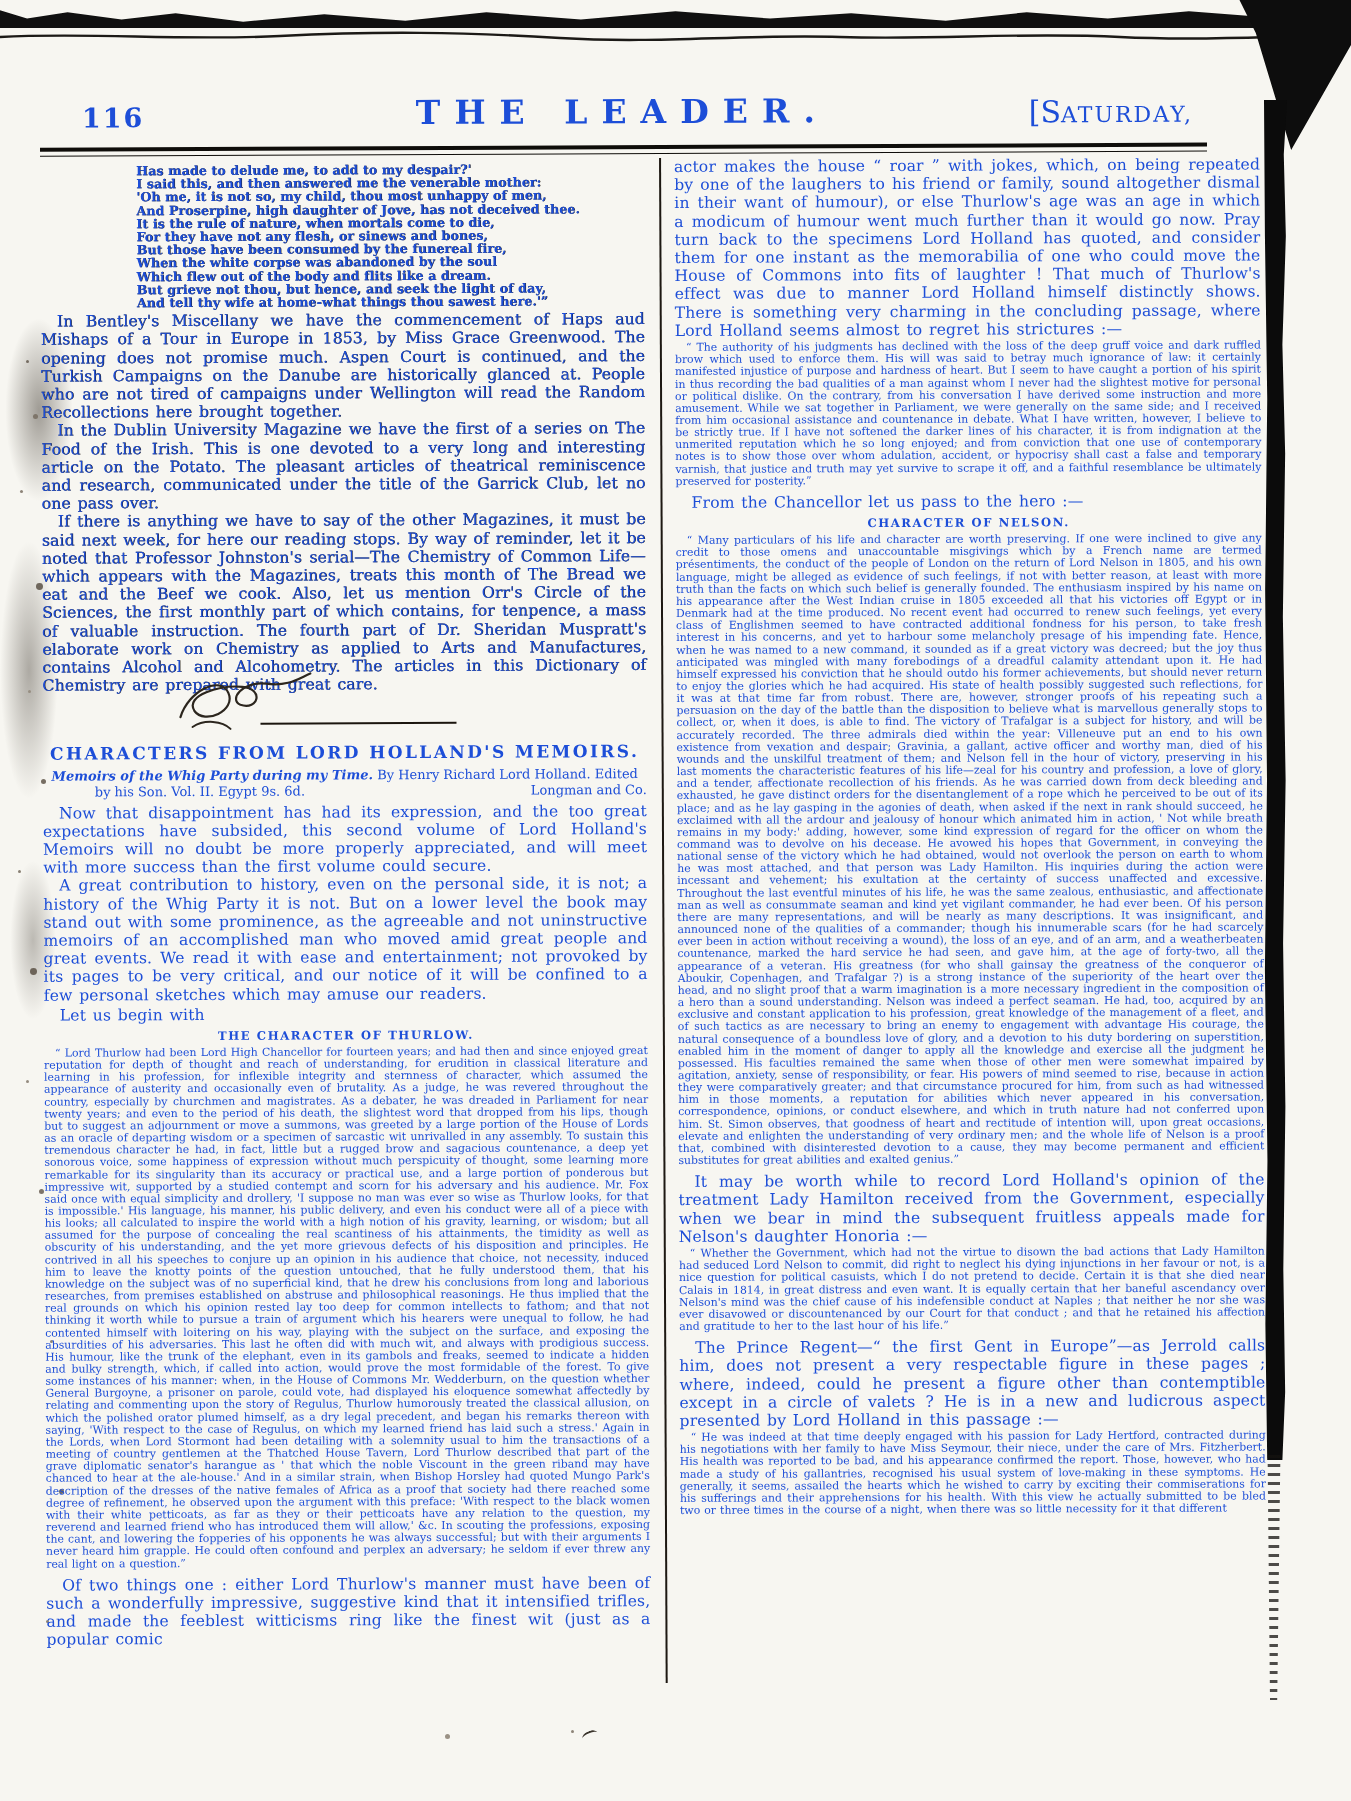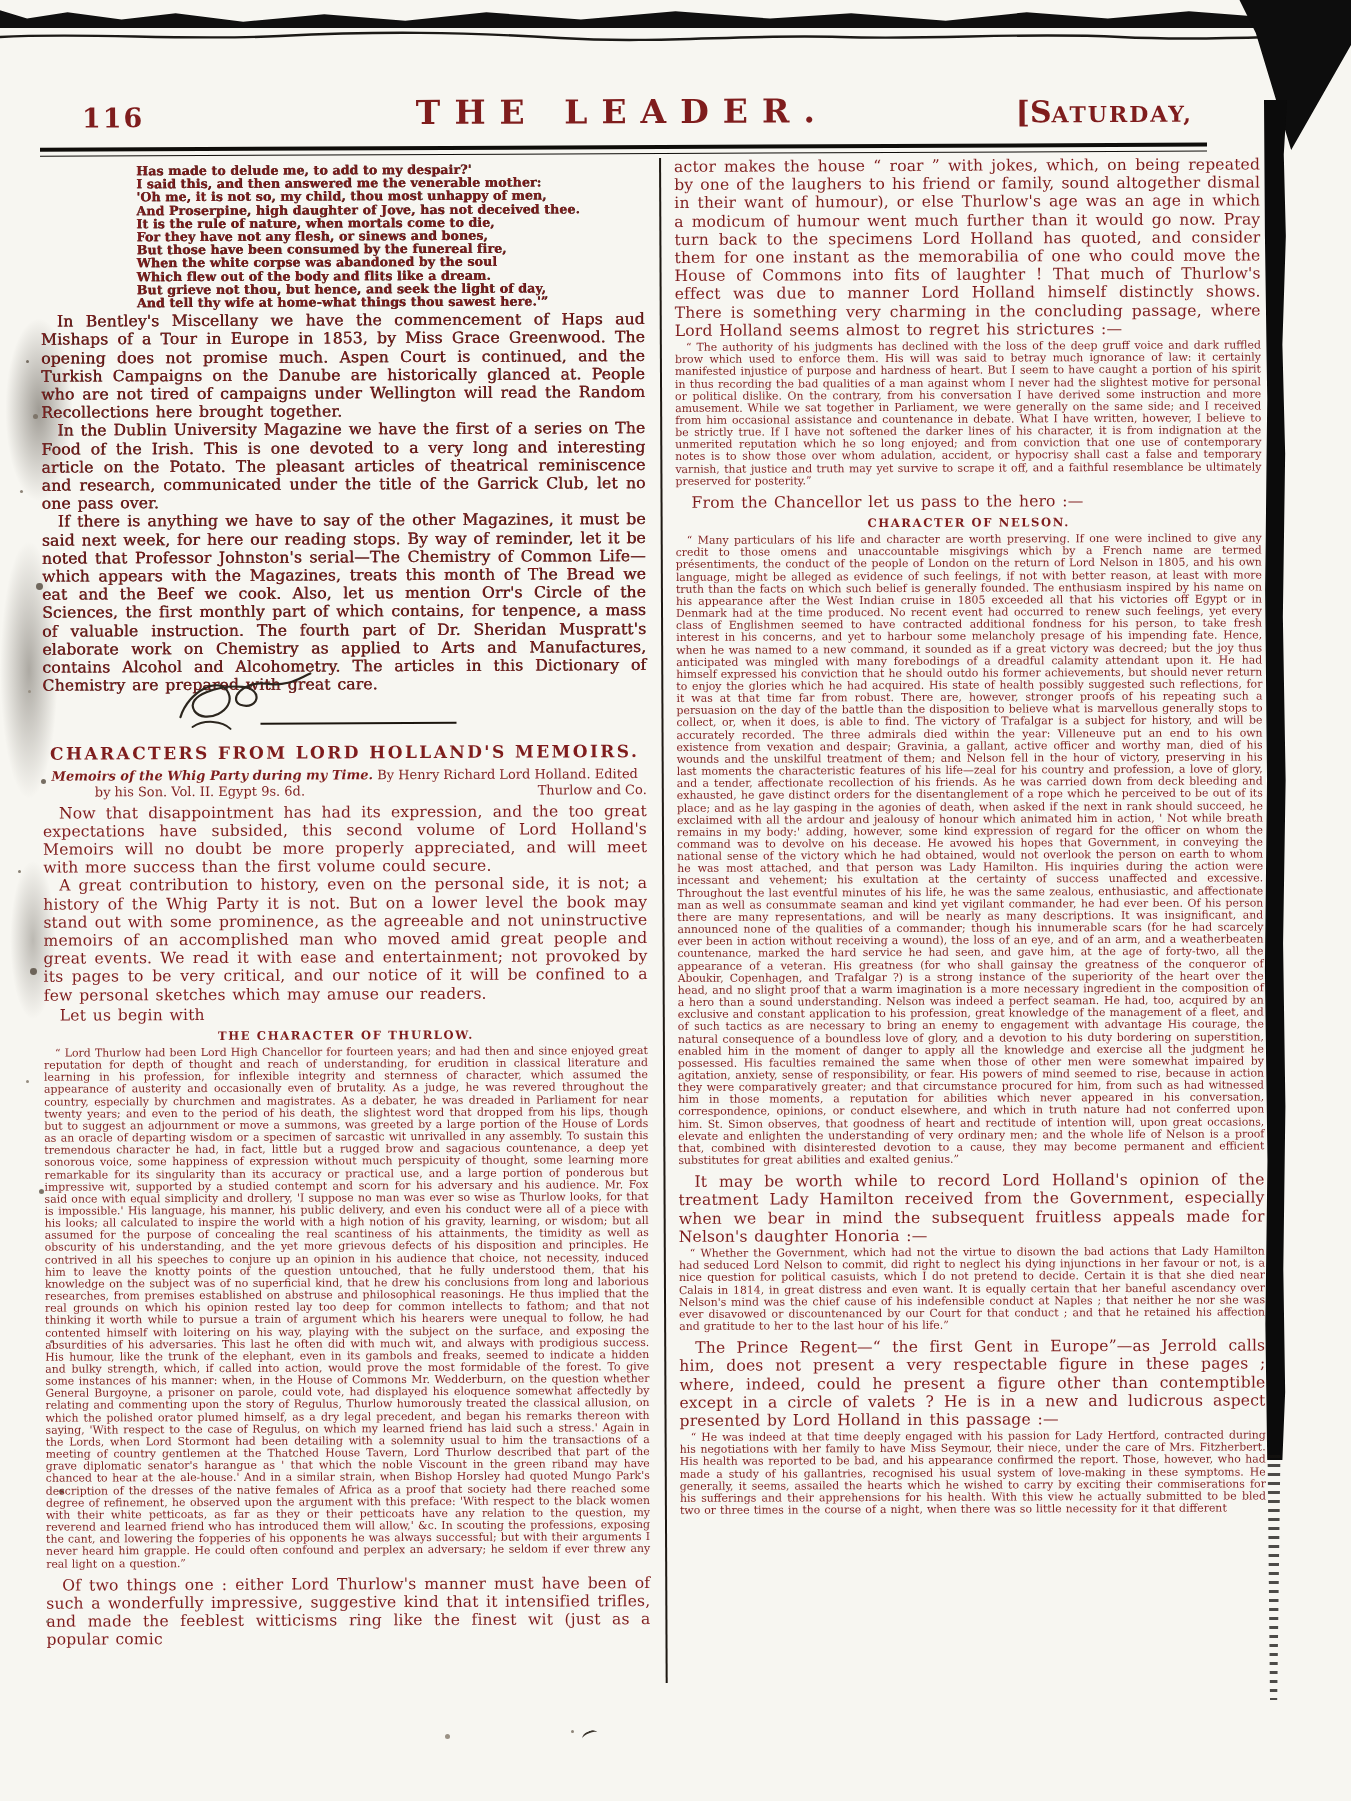--- a/index.html
+++ b/index.html
@@ -1,17 +1,17 @@
 <!DOCTYPE html>
 <html><head>
 <meta charset="utf-8">
 <style>
   html,body{margin:0;padding:0;background:#e9e7e1;}
   .scan-page{position:relative;width:1351px;height:1801px;background:#f7f6f1;overflow:hidden;
-    font-family:"DejaVu Serif","Liberation Serif",serif;color:#7f1d1d;}
+    font-family:"DejaVu Serif","Liberation Serif",serif;color:#1d4ed8;}
   
   .top-strip{position:absolute;left:0;top:7px;width:1351px;height:21px;background:#101010;
     clip-path:polygon(0 15%,2% 55%,5% 25%,9% 60%,13% 30%,18% 70%,24% 35%,30% 65%,36% 25%,43% 60%,50% 20%,57% 55%,63% 30%,70% 65%,76% 25%,82% 55%,88% 20%,94% 50%,100% 0,100% 100%,0 100%);}
   .top-wave{position:absolute;left:0;top:30px;width:1351px;height:14px;}
   .corner-wedge{position:absolute;left:1215px;top:0;width:136px;height:150px;background:#0d0d0d;
     clip-path:polygon(18% 0,100% 0,100% 30%,56% 100%,40% 52%,30% 22%);}
   .right-band{position:absolute;left:1264px;top:100px;width:23px;height:1360px;background:#0b0b0b;
     clip-path:polygon(0 0,100% 0,86% 4%,95% 10%,80% 18%,92% 26%,82% 38%,94% 50%,83% 62%,93% 74%,84% 86%,92% 95%,80% 100%,14% 100%,6% 90%,15% 78%,4% 64%,13% 50%,5% 36%,14% 22%,4% 10%);}
   .right-band-tail{position:absolute;left:1266px;top:1455px;width:16px;height:245px;
     background:repeating-linear-gradient(to bottom,rgba(20,18,15,.75) 0 3px,rgba(20,18,15,0) 3px 9px);
@@ -26,21 +26,21 @@
     14px 830px 0 1px #7d7469,24px 980px 0 #8d8478,34px 1130px 0 1px #776e63,20px 1260px 0 #8a8175,
     420px 1375px 0 1px #9a9185,545px 1370px 0 #8d8478;}
   .pen-mark{position:absolute;left:582px;top:1731px;width:16px;height:7px;border-top:2.2px solid #3a342c;
     border-radius:50% 50% 0 0;transform:rotate(-22deg);}
   
   .content-rot{position:absolute;inset:0;transform:rotate(-0.25deg);transform-origin:655px 150px;}
   .masthead-row{position:absolute;left:40px;top:88px;width:1165px;height:56px;}
   .page-num{position:absolute;left:42px;top:12px;font-size:27px;font-weight:bold;letter-spacing:2px;}
   .mast-title{position:absolute;left:50%;transform:translateX(-50%);top:4px;margin:0;
     font-size:33px;font-weight:bold;letter-spacing:14px;white-space:nowrap;}
-  .date-label{position:absolute;right:12px;top:8px;font-weight:bold;white-space:nowrap;}
+  .date-label{position:absolute;right:12px;top:8px;font-weight:normal;white-space:nowrap;}
   .date-big{font-size:30px;}
   .date-small{font-size:22px;letter-spacing:2px;}
   .double-rule{position:absolute;left:40px;top:145px;width:1167px;height:4px;
     border-top:4px solid #0f0d0a;border-bottom:1.5px solid #0f0d0a;}
   
   .columns{position:absolute;left:40px;top:158px;width:1222px;height:1630px;display:flex;overflow:hidden;}
   .col-left{width:604px;padding-right:15px;}
   .divider{width:2px;background:#1d1812;height:1525px;}
   .col-right{width:586px;padding-left:13px;}
   
@@ -119,21 +119,21 @@
           </svg>
           <div class="mid-rule"></div>
         </div>
 
         <h2 class="section-heading">CHARACTERS FROM LORD HOLLAND'S MEMOIRS.</h2>
 
         <div class="citation">
           <div class="cit-line1"><span class="cit-title">Memoirs of the Whig Party during my Time.</span><span>  By Henry Richard Lord Holland.  Edited</span></div>
           <div class="cit-line2">
               <span>by his Son.  Vol. II.  Egypt 9s. 6d.</span>
-              <span>Thurlow and Co.</span>
+              <span>Longman and Co.</span>
             </div>
         </div>
 
         <p class="body-para">Now that disappointment has had its expression, and the too great expectations have subsided, this second volume of Lord Holland's Memoirs will no doubt be more properly appreciated, and will meet with more success than the first volume could secure.</p>
         <p class="body-para">A great contribution to history, even on the personal side, it is not; a history of the Whig Party it is not.  But on a lower level the book may stand out with some prominence, as the agreeable and not uninstructive memoirs of an accomplished man who moved amid great people and great events.  We read it with ease and entertainment; not provoked by its pages to be very critical, and our notice of it will be confined to a few personal sketches which may amuse our readers.</p>
         <p class="body-para lead-in">Let us begin with</p>
 
         <h3 class="sub-heading">THE CHARACTER OF THURLOW.</h3>
 
         <div class="small-quote">“ Lord Thurlow had been Lord High Chancellor for fourteen years; and had then and since enjoyed great reputation for depth of thought and reach of understanding, for erudition in classical literature and learning in his profession, for inflexible integrity and sternness of character, which assumed the appearance of austerity and occasionally even of brutality.  As a judge, he was revered throughout the country, especially by churchmen and magistrates.  As a debater, he was dreaded in Parliament for near twenty years; and even to the period of his death, the slightest word that dropped from his lips, though but to suggest an adjournment or move a summons, was greeted by a large portion of the House of Lords as an oracle of departing wisdom or a specimen of sarcastic wit unrivalled in any assembly.  To sustain this tremendous character he had, in fact, little but a rugged brow and sagacious countenance, a deep yet sonorous voice, some happiness of expression without much perspicuity of thought, some learning more remarkable for its singularity than its accuracy or practical use, and a large portion of ponderous but impressive wit, supported by a studied contempt and scorn for his adversary and his audience.  Mr. Fox said once with equal simplicity and drollery, 'I suppose no man was ever so wise as Thurlow looks, for that is impossible.'  His language, his manner, his public delivery, and even his conduct were all of a piece with his looks; all calculated to inspire the world with a high notion of his gravity, learning, or wisdom; but all assumed for the purpose of concealing the real scantiness of his attainments, the timidity as well as obscurity of his understanding, and the yet more grievous defects of his disposition and principles.  He contrived in all his speeches to conjure up an opinion in his audience that choice, not necessity, induced him to leave the knotty points of the question untouched, that he fully understood them, that his knowledge on the subject was of no superficial kind, that he drew his conclusions from long and laborious researches, from premises established on abstruse and philosophical reasonings.  He thus implied that the real grounds on which his opinion rested lay too deep for common intellects to fathom; and that not thinking it worth while to pursue a train of argument which his hearers were unequal to follow, he had contented himself with loitering on his way, playing with the subject on the surface, and exposing the absurdities of his adversaries.  This last he often did with much wit, and always with prodigious success.  His humour, like the trunk of the elephant, even in its gambols and freaks, seemed to indicate a hidden and bulky strength, which, if called into action, would prove the most formidable of the forest.  To give some instances of his manner: when, in the House of Commons Mr. Wedderburn, on the question whether General Burgoyne, a prisoner on parole, could vote, had displayed his eloquence somewhat affectedly by relating and commenting upon the story of Regulus, Thurlow humorously treated the classical allusion, on which the polished orator plumed himself, as a dry legal precedent, and began his remarks thereon with saying, 'With respect to the case of Regulus, on which my learned friend has laid such a stress.'  Again in the Lords, when Lord Stormont had been detailing with a solemnity usual to him the transactions of a meeting of country gentlemen at the Thatched House Tavern, Lord Thurlow described that part of the grave diplomatic senator's harangue as ' that which the noble Viscount in the green riband may have chanced to hear at the ale-house.'  And in a similar strain, when Bishop Horsley had quoted Mungo Park's description of the dresses of the native females of Africa as a proof that society had there reached some degree of refinement, he observed upon the argument with this preface: 'With respect to the black women with their white petticoats, as far as they or their petticoats have any relation to the question, my reverend and learned friend who has introduced them will allow,' &amp;c.  In scouting the professions, exposing the cant, and lowering the fopperies of his opponents he was always successful; but with their arguments I never heard him grapple.  He could often confound and perplex an adversary; he seldom if ever threw any real light on a question.”</div>

